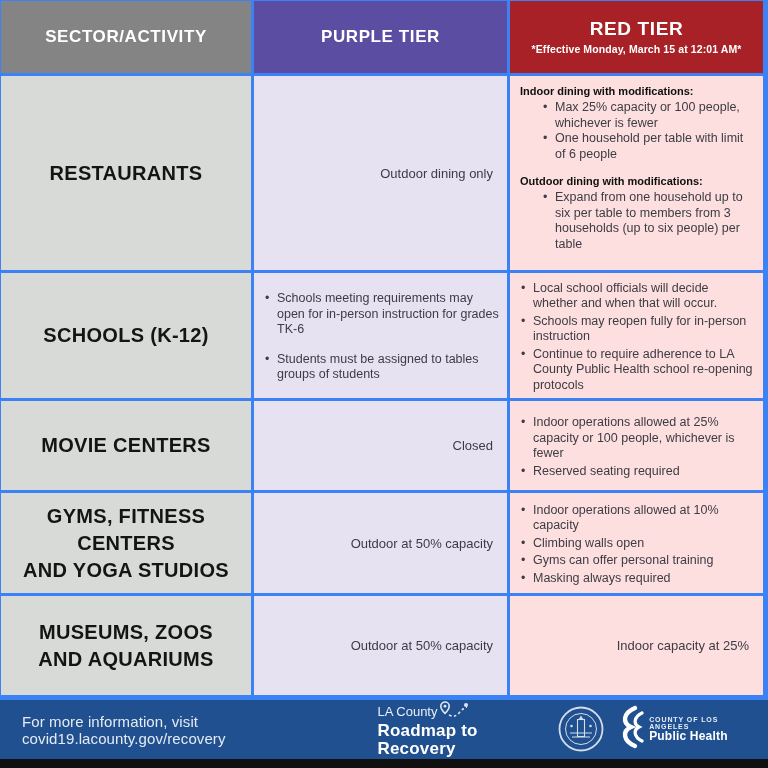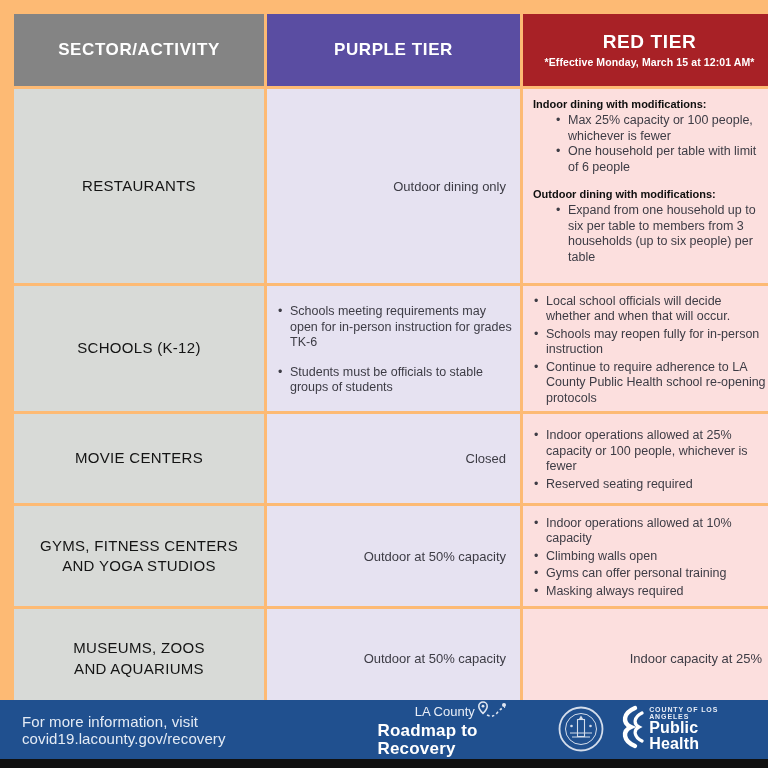--- a/index.html
+++ b/index.html
@@ -8,38 +8,38 @@
     width: 768px; height: 768px; overflow: hidden; background: #101010;
   }
   .page { width: 768px; height: 768px; display: flex; flex-direction: column; }
 
   
   .grid {
     display: grid;
     grid-template-columns: 250px 253px 253px;
     grid-template-rows: 72px 194px 125px 89px 100px 99px;
     gap: 3px;
-    background: #fdba74;
-    padding: 14px;
+    background: #3b82f6;
+    padding: 1px;
     width: 768px; height: 700px;
   }
   .cell { overflow: hidden; }
 
   
   .head { display: flex; flex-direction: column; align-items: center; justify-content: center; color: #fff; text-align: center; }
   .head-gray   { background: #848484; }
   .head-purple { background: #5a4da2; }
   .head-red    { background: #a82126; }
   .head-label  { font-weight: bold; font-size: 17px; letter-spacing: .6px; }
   .red-title   { font-weight: bold; font-size: 19px; letter-spacing: .6px; line-height: 1.1; }
   .red-sub     { font-weight: bold; font-size: 10.5px; margin-top: 3px; letter-spacing: .1px; }
 
   
   .sector { background: #d8dad7; display: flex; align-items: center; justify-content: center; }
-  .sector-label { font-weight: normal; font-size: 15px; color: #141414; text-align: center; letter-spacing: .3px; white-space: pre-line; line-height: 1.35; }
+  .sector-label { font-weight: bold; font-size: 20px; color: #141414; text-align: center; letter-spacing: .3px; white-space: pre-line; line-height: 1.35; }
 
   
   .purple { background: #e6e2f1; }
   
   .red { background: #fcdfde; }
 
   .center-cell { display: flex; align-items: center; justify-content: flex-end; padding: 8px 14px; }
   .plain-text { font-size: 13px; color: #3d3c45; text-align: center; }
 
   .pad-cell { padding: 9px 8px 6px 10px; display: flex; flex-direction: column; }
@@ -56,30 +56,30 @@
   ul.bl.tight li + li { margin-top: 2px; }
 
   
   .footer {
     height: 59px; background: #20508f; display: flex; align-items: center;
     justify-content: space-between; padding: 0 20px 0 22px; color: #fff;
   }
   .footer-info { font-size: 15px; color: #e4ebf5; letter-spacing: .1px; }
   .footer-logos { display: flex; align-items: center; gap: 14px; }
 
-  .roadmap-logo { display: flex; flex-direction: column; line-height: 1.05; align-items: center; }
+  .roadmap-logo { display: flex; flex-direction: column; line-height: 1.05; }
   .rl-top { display: flex; align-items: center; gap: 2px; font-size: 13px; color: #e9eef7; }
   .rl-bottom { font-weight: bold; font-size: 17px; color: #fff; letter-spacing: .2px; }
 
   .seal-icon { display: block; }
 
   .ph-logo { display: flex; align-items: center; gap: 5px; }
   .ph-text { display: flex; flex-direction: column; justify-content: center; }
   .ph-top { font-size: 7px; font-weight: bold; letter-spacing: .9px; color: #e9eef7; }
-  .ph-bottom { font-size: 16px; font-weight: bold; color: #fff; letter-spacing: .2px; line-height: 1.05; }
+  .ph-bottom { font-size: 12px; font-weight: bold; color: #fff; letter-spacing: .2px; line-height: 1.05; }
 </style>
 </head>
 <body>
 
 <div class="page">
   <div class="grid">
 
     <div class="cell head head-gray">
       <span class="head-label">SECTOR/ACTIVITY</span>
     </div>
@@ -112,21 +112,21 @@
         </ul>
       </div>
     </div>
 
     <div class="cell sector">
       <span class="sector-label">SCHOOLS (K-12)</span>
     </div>
     <div class="cell purple pad-cell vcenter">
       <ul class="bl gap">
         <li>Schools meeting requirements may open for in-person instruction for grades TK-6</li>
-        <li>Students must be officials to stable groups of students</li>
+        <li>Students must be assigned to tables groups of students</li>
       </ul>
     </div>
     <div class="cell red pad-cell vcenter">
       <ul class="bl tight">
         <li>Local school officials will decide whether and when that will occur.</li>
         <li>Schools may reopen fully for in-person instruction</li>
         <li>Continue to require adherence to LA County Public Health school re-opening protocols</li>
       </ul>
     </div>
 

